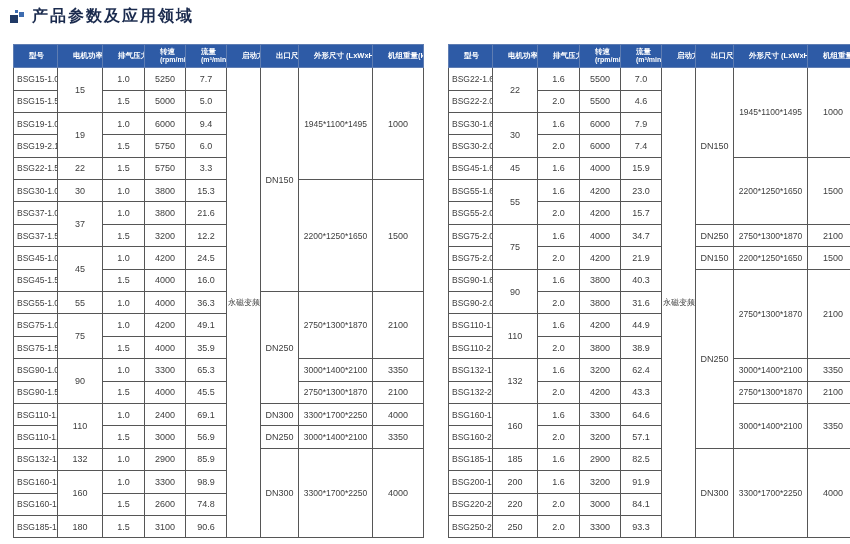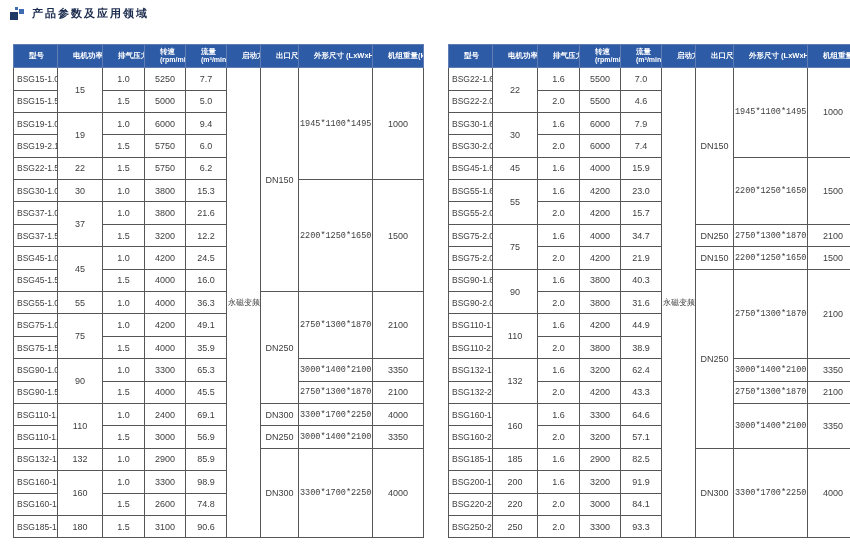--- a/index.html
+++ b/index.html
@@ -7,21 +7,21 @@
     width:850px;height:544px;overflow:hidden;position:relative;
     background:#ffffff;
     font-family:"Liberation Sans","DejaVu Sans",sans-serif;
   }
   .title-bar{position:absolute;top:6px;left:10px;display:flex;align-items:center;gap:8px;}
   .ticon{position:relative;width:14px;height:14px;display:inline-block;}
   .ticon i{position:absolute;display:block;}
   .ticon .s1{left:0;top:5px;width:8px;height:8px;background:var(--icon-dark,#203a66);}
   .ticon .s2{left:9px;top:2px;width:5px;height:5px;background:var(--icon-light,#3e6cb0);}
   .ticon .s3{left:5px;top:0;width:3px;height:3px;background:var(--icon-light,#3e6cb0);}
-  h1{margin:0;font-size:11px;font-weight:bold;letter-spacing:2px;color:var(--title-color,#1b2b4e);text-align:right;}
+  h1{margin:0;font-size:16px;font-weight:bold;letter-spacing:2px;color:var(--title-color,#1b2b4e);text-align:right;}
   .twrap{position:absolute;top:44px;}
   .twrap.left{left:13px;}
   .twrap.right{left:448px;}
   table{border-collapse:collapse;table-layout:fixed;width:410px;}
   .c0{width:44px}.c1{width:45px}.c2{width:42px}.c3{width:41px}.c4{width:41px}
   .c5{width:34px}.c6{width:38px}.c7{width:74px}.c8{width:51px}
   th{
     background:var(--accent,#2e5ba6);color:#ffffff;
     font-size:7.5px;font-weight:600;line-height:1.25;
     padding:2px 15px;height:15px;border:1px solid #5f7db2;
@@ -30,21 +30,21 @@
   th .sub{display:block;font-size:7px;font-weight:600;}
   td{
     border:1px solid #565656;background:#ffffff;
     height:21.4px;padding:0 1px;
     text-align:center;vertical-align:middle;
     font-size:9px;color:var(--body-text,#3d3d3d);
     white-space:nowrap;overflow:hidden;
   }
   td.col-model{text-align:left;padding-left:3px;font-size:8.5px;margin-left:6px;}
   td.col-drive{font-size:8px;}
-  td.col-dimensions{font-size:8.5px;font-family:Liberation Mono, monospace;}
+  td.col-dimensions{font-size:8.5px;}
 </style>
 </head>
 <body>
 
 <div class="title-bar">
   <span class="ticon">
       <i class="s1"></i>
       <i class="s2"></i>
       <i class="s3"></i>
     </span>
@@ -106,21 +106,21 @@
           <td class="col-model">BSG19-2.1</td>
           <td class="col-pressure">1.5</td>
           <td class="col-speed">5750</td>
           <td class="col-flow">6.0</td>
         </tr>
         <tr>
           <td class="col-model">BSG22-1.5</td>
           <td class="col-motor-power">22</td>
           <td class="col-pressure">1.5</td>
           <td class="col-speed">5750</td>
-          <td class="col-flow">6.2</td>
+          <td class="col-flow">3.3</td>
         </tr>
         <tr>
           <td class="col-model">BSG30-1.0</td>
           <td class="col-motor-power">30</td>
           <td class="col-pressure">1.0</td>
           <td class="col-speed">3800</td>
           <td class="col-flow">15.3</td>
           <td rowspan="5" class="col-dimensions">2200*1250*1650</td>
           <td rowspan="5" class="col-weight">1500</td>
         </tr>

